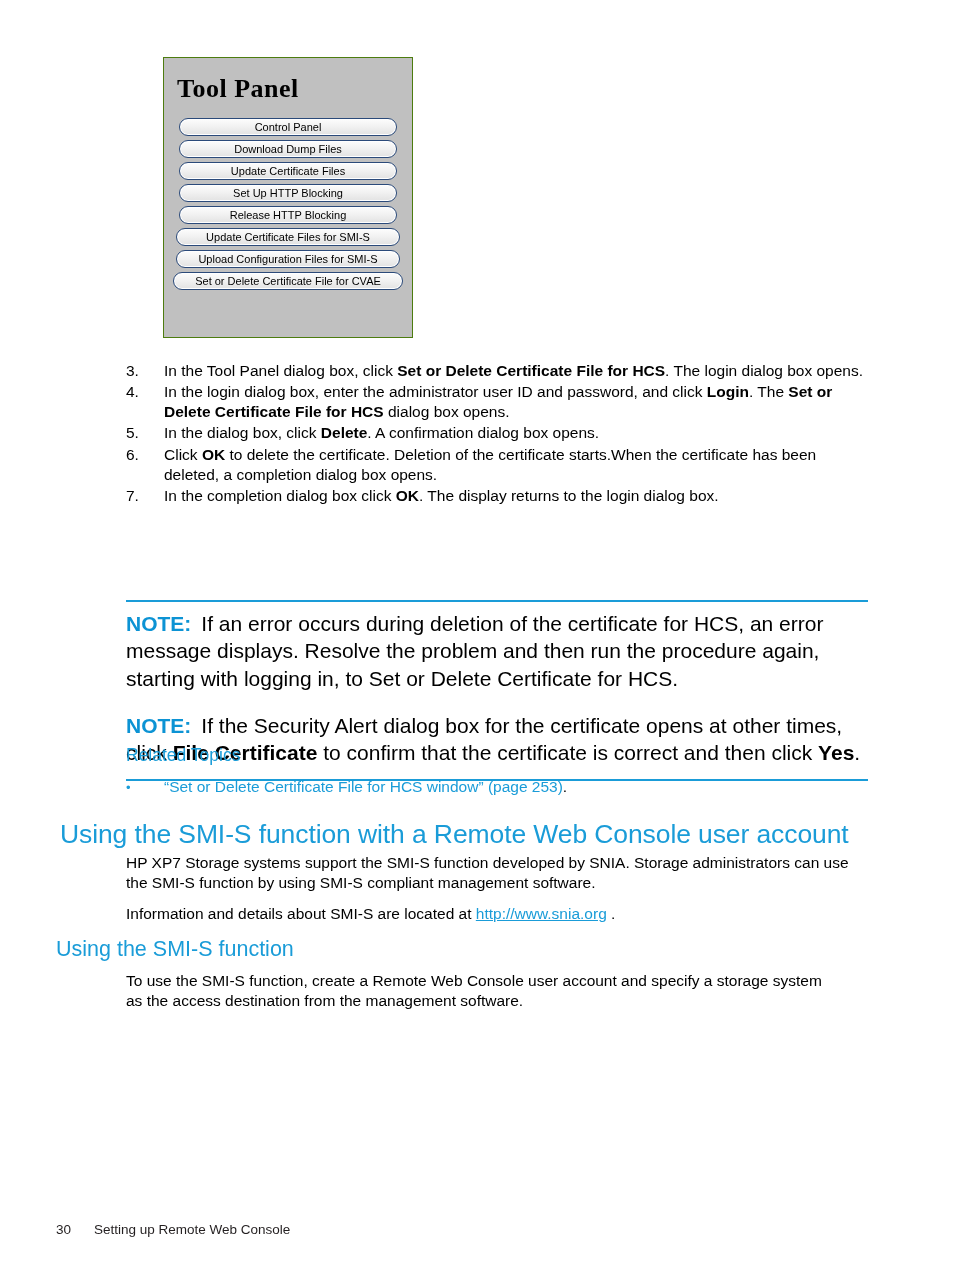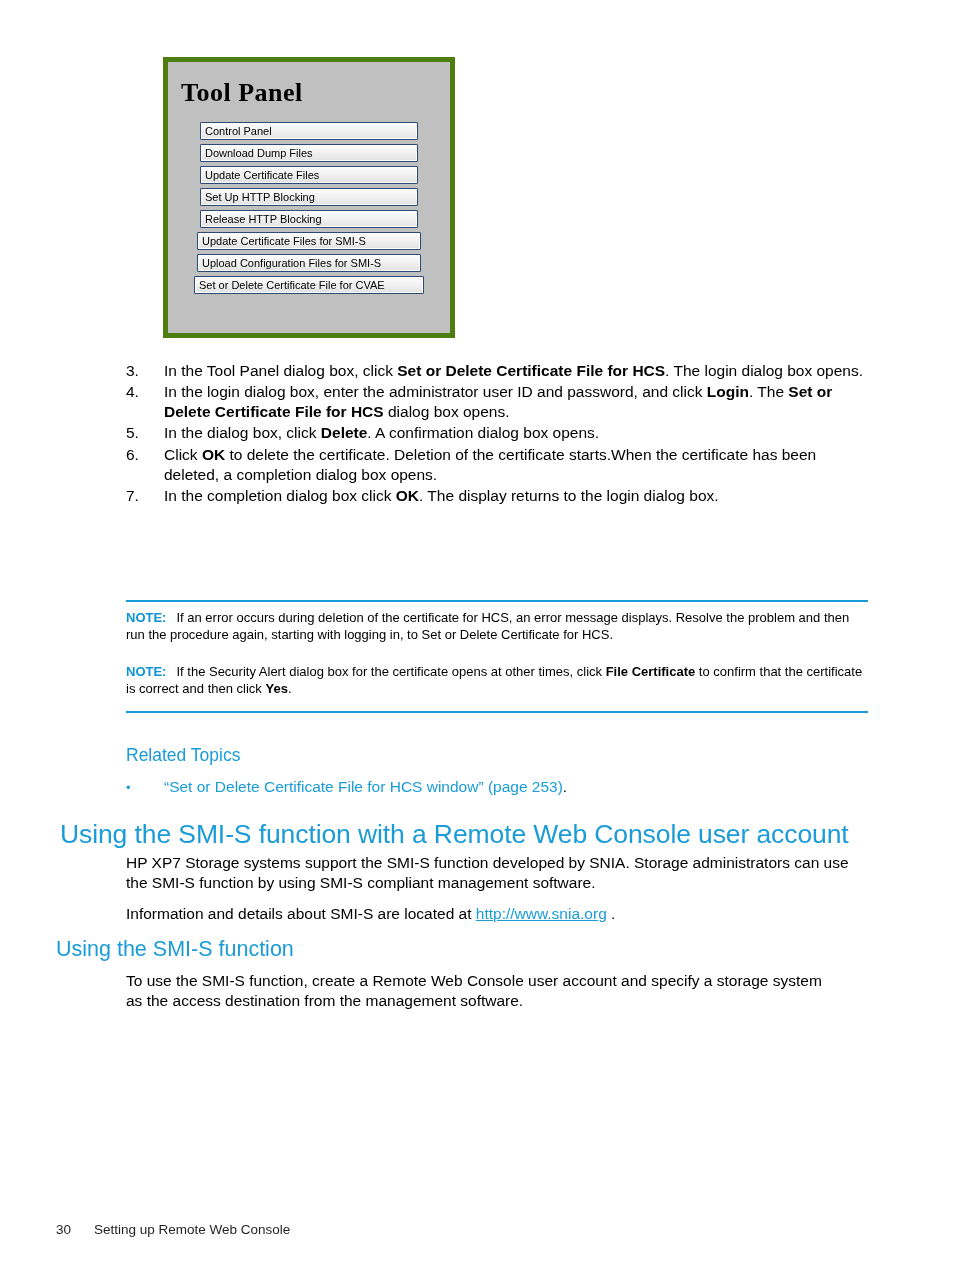--- a/index.html
+++ b/index.html
@@ -15,24 +15,24 @@
     font-family: "Liberation Sans", sans-serif;
     color: #000000;
     overflow: hidden;
   }
 
   
   .figure {
     position: absolute;
     left: 163px;
     top: 57px;
-    width: 292px;
+    width: 250px;
     height: 281px;
     background: #c0c0c0;
-    border: 5px solid #4d7c0f;
+    border: 1px solid #4d7c0f;
     box-sizing: border-box;
   }
   .figure-title {
     font-family: "Liberation Serif", serif;
     font-weight: bold;
     font-size: 26px;
     color: #000;
     margin: 17px 0 0 13px;
     letter-spacing: 0.5px;
     line-height: 1.05;
@@ -42,27 +42,27 @@
     display: flex;
     flex-direction: column;
     align-items: center;
     gap: 4px;
   }
   .tp-btn {
     display: block;
     height: 18px;
     line-height: 16px;
     box-sizing: border-box;
-    text-align: left;
+    text-align: center;
     font-family: "Liberation Sans", sans-serif;
     font-size: 11px;
     color: #000;
     background: linear-gradient(to bottom, #fdfdfd 0%, #f2f2f2 45%, #e2e2e2 100%);
     border: 1px solid #2b4a7a;
-    border-radius: 1px;
+    border-radius: 9px;
     box-shadow: inset 0 0 0 1px #ffffff;
     white-space: nowrap;
     overflow: hidden;
     padding: 0 4px;
   }
   .w1 { width: 218px; }
   .w2 { width: 224px; }
   .w3 { width: 230px; }
   .steps {
     position: absolute;
@@ -97,21 +97,21 @@
     top: 600px;
     width: 742px;
   }
   .rule {
     border: 0;
     border-top: 2px solid #1a9cd8;
     margin: 0;
     height: 0;
   }
   .note {
-    font-size: 13px;
+    font-size: 21px;
     line-height: 1.30;
     margin: 8px 0 0 0;
   }
   .note-label {
     color: #0c93d4;
     font-weight: bold;
     margin-right: 10px;
   }
   .note-gap { height: 12px; }
   .notes-bottom-rule { margin-top: 13px; }

